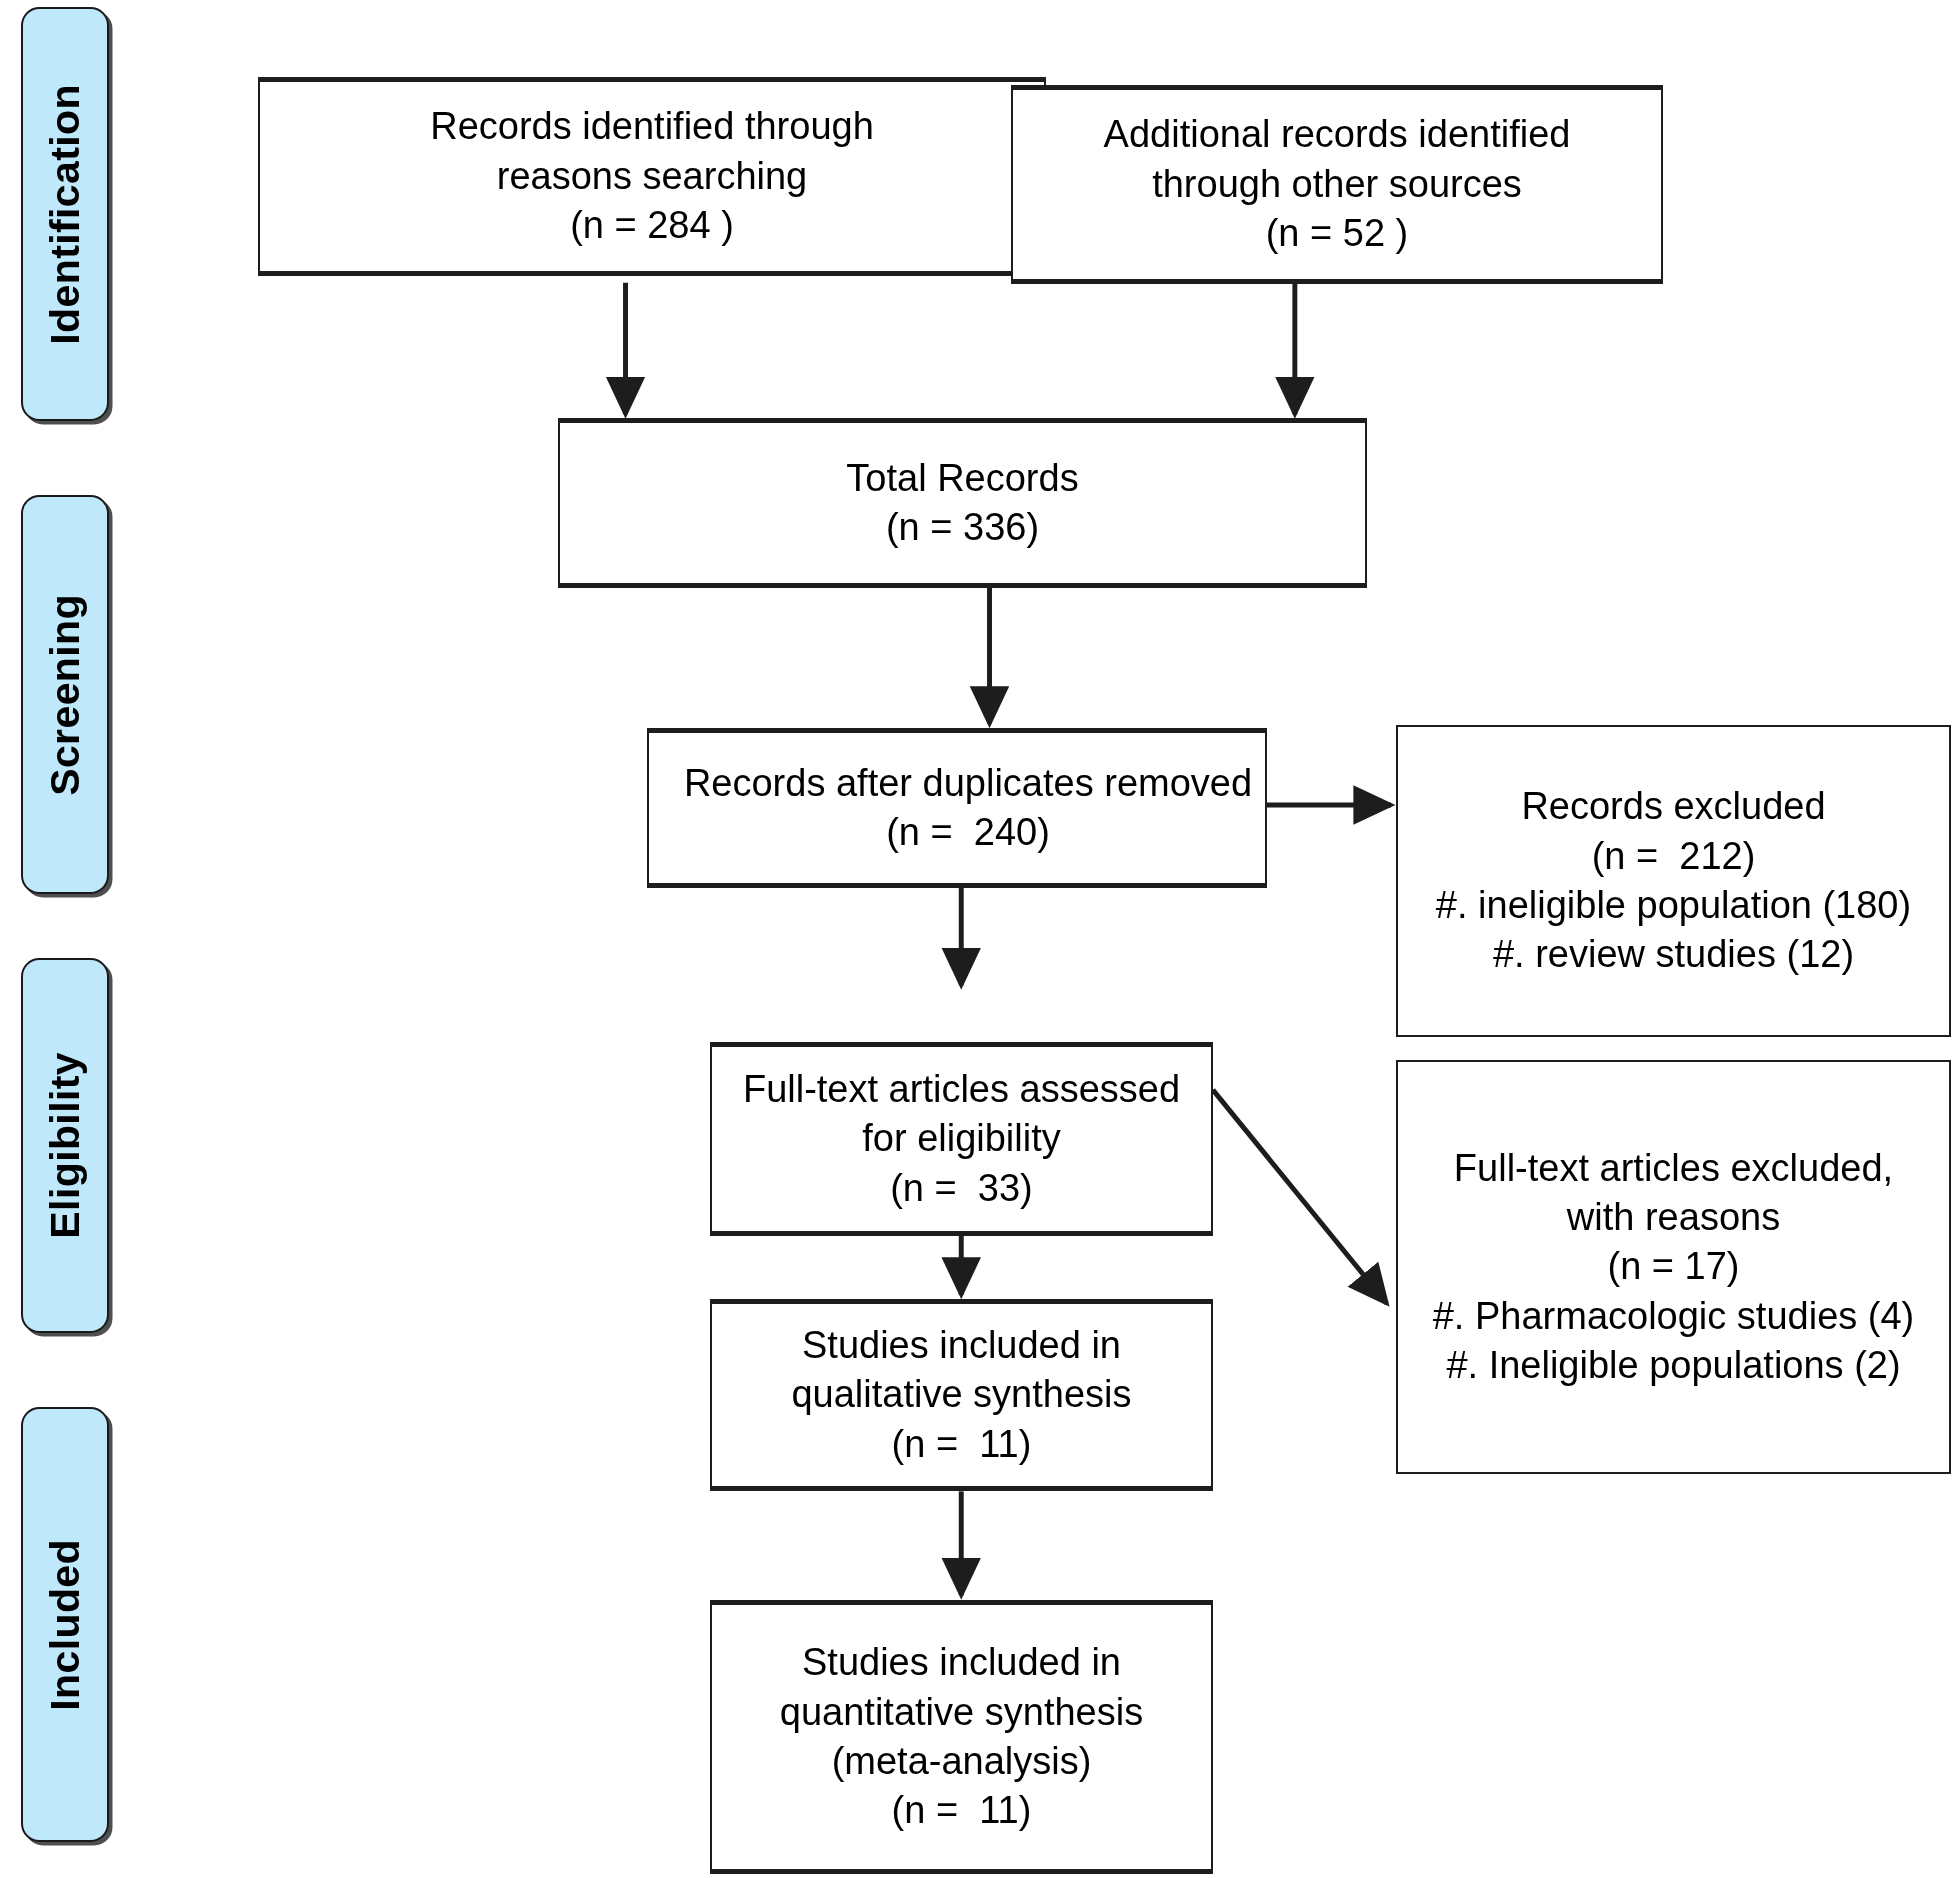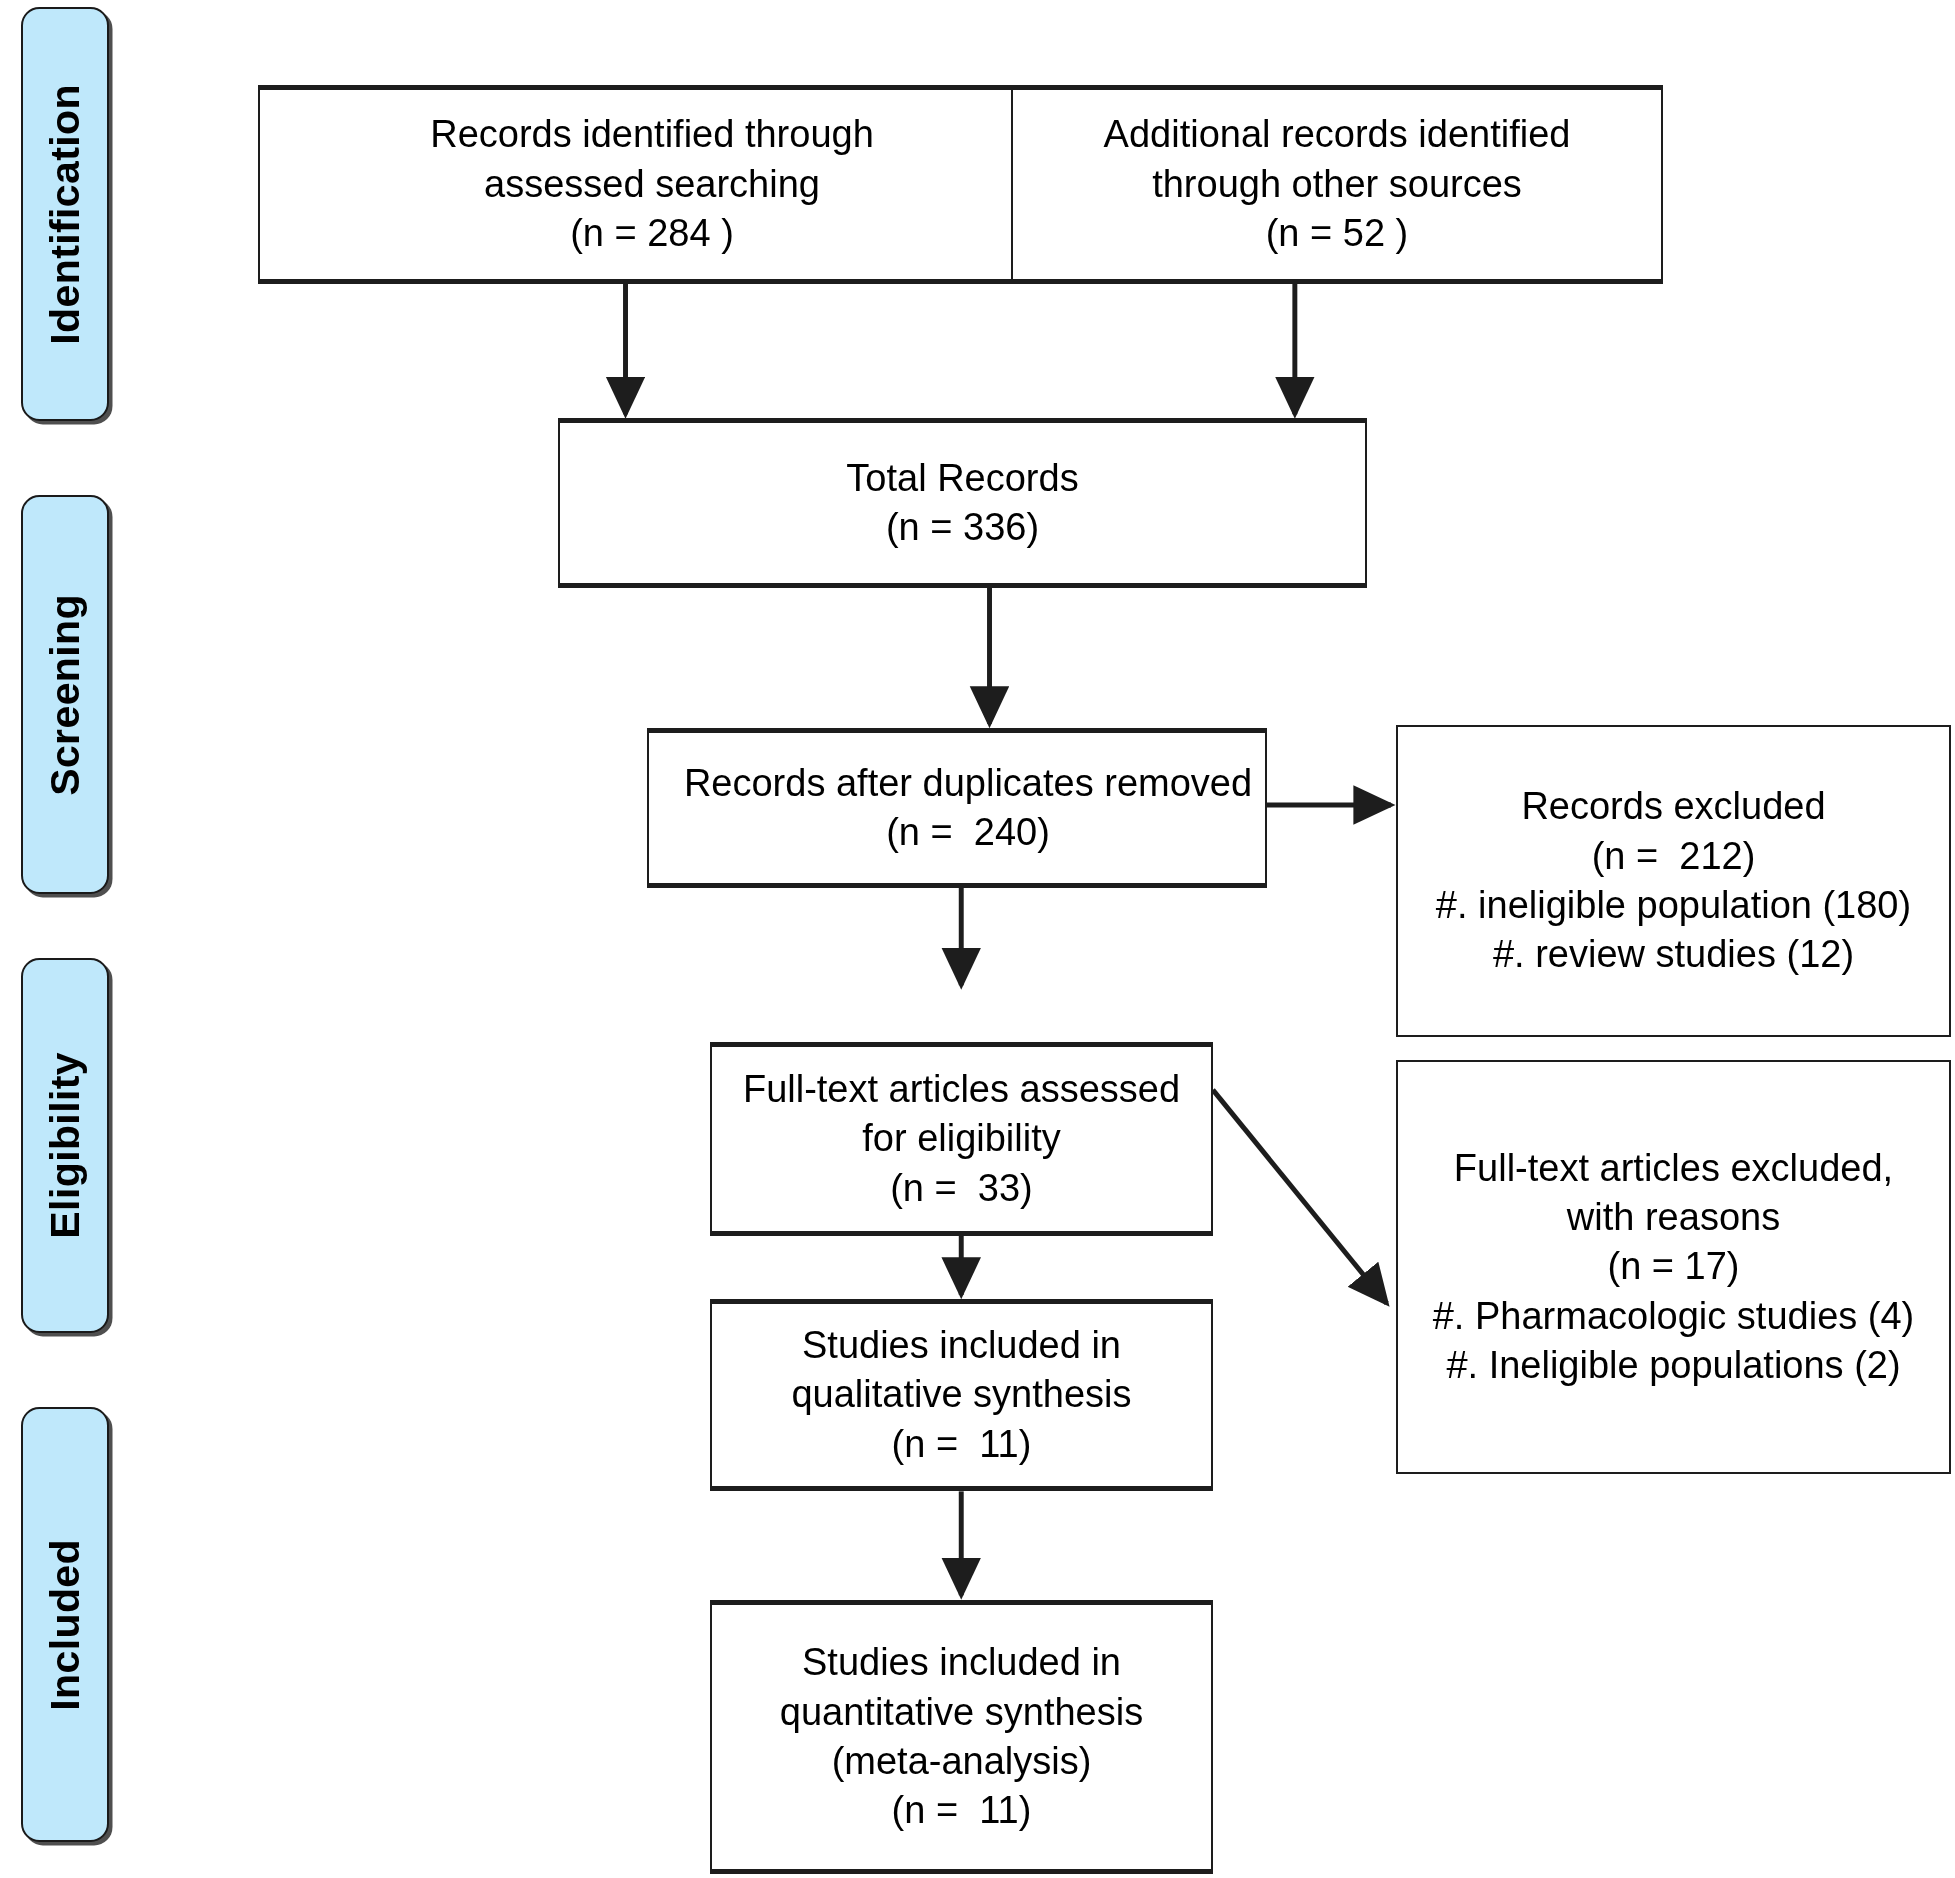--- a/index.html
+++ b/index.html
@@ -95,23 +95,23 @@
   </div>
 
   <div class="pill" style="left:21px;  top:958px; width:88px; height:375px;">
     <span class="pill-text">Eligibility</span>
   </div>
 
   <div class="pill" style="left:21px;  top:1407px; width:88px; height:435px;">
     <span class="pill-text">Included</span>
   </div>
 
-  <div class="node heavy" style="left:258px; top:85px; width:788px; height:199px;">
+  <div class="node heavy" style="left:258px; top:77px; width:788px; height:199px;">
     <div class="line">Records identified through</div>
-    <div class="line">assessed searching</div>
+    <div class="line">reasons searching</div>
     <div class="line">(n = 284 )</div>
   </div>
 
   <div class="node heavy" style="left:1011px; top:85px; width:652px; height:199px;">
     <div class="line">Additional records identified</div>
     <div class="line">through other sources</div>
     <div class="line">(n = 52 )</div>
   </div>
 
   <div class="node heavy" style="left:558px; top:418px; width:809px; height:170px;">

